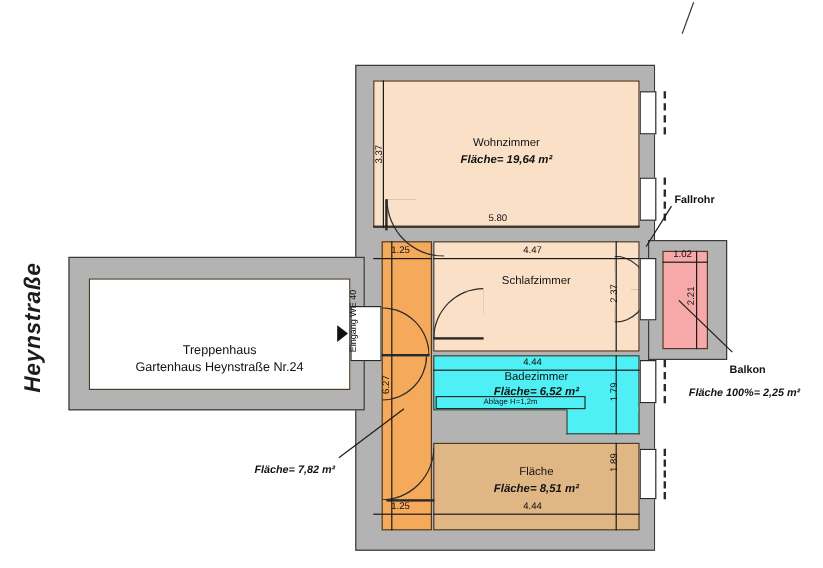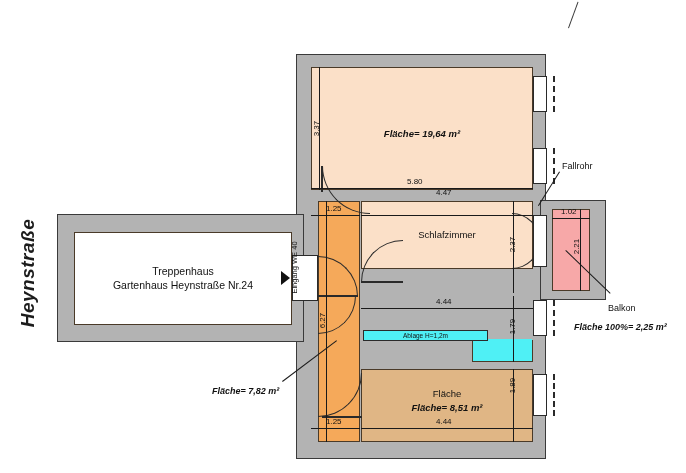--- a/index.html
+++ b/index.html
@@ -37,33 +37,33 @@
   .dim{position:absolute;font-size:8px;color:#111;white-space:nowrap;
        font-family:"Liberation Sans","DejaVu Sans",sans-serif;}
   .dim.vert{transform:rotate(-90deg);transform-origin:center center;}
 
   
   .dline-h{position:absolute;height:0;border-top:1px solid #1a1a1a;}
   .dline-v{position:absolute;width:0;border-left:1px solid #1a1a1a;}
 
   
   .leader{position:absolute;height:0;border-top:1px solid #1a1a1a;transform-origin:0 0;}
-  .callout{position:absolute;font-size:9px;white-space:nowrap;color:#111;}
+  .callout{position:absolute;font-size:9px;white-space:nowrap;color:#111;font-weight:bold;}
   .callout.bold-i{font-style:italic;font-weight:bold;}
 
   
   .win-frame{position:absolute;background:#ffffff;border:1px solid #2a2a2a;box-sizing:border-box;}
   .win-dash{position:absolute;border-left:2px dashed #2a2a2a;}
 
   
   .arc{position:absolute;border:1px solid #2a2a2a;background:transparent;box-sizing:border-box;}
   .doorleaf{position:absolute;background:#2a2a2a;}
 
   
-  #treppe-text{position:absolute;text-align:center;font-size:10.5px;line-height:14px;color:#111;}
+  #treppe-text{position:absolute;text-align:center;font-size:10.5px;line-height:14px;color:#111;margin-top:21px;}
   #eingang-label{position:absolute;font-size:7.5px;color:#111;white-space:nowrap;
      transform:rotate(-90deg);transform-origin:center center;}
   .arrow-right{position:absolute;width:0;height:0;
      border-top:7px solid transparent;border-bottom:7px solid transparent;
      border-left:9px solid #111;}
 
   .ablage{position:absolute;background:#4ff0f5;border:1px solid #2a2a2a;box-sizing:border-box;}
   .ablage span{position:absolute;left:0;right:0;top:1px;text-align:center;font-size:6.5px;color:#111;}
 
   .diag{position:absolute;height:0;border-top:1.5px solid #3a3a3a;transform-origin:0 0;}
@@ -80,27 +80,32 @@
   <div class="wallplain" style="left:296px;top:54px;width:250px;height:405px;border:1px solid #3a3a3a;"></div>
 
   <div class="wallplain" style="left:57px;top:214px;width:247px;height:128px;border:1px solid #3a3a3a;"></div>
 
   <div class="wallplain" style="left:540px;top:200px;width:66px;height:100px;border:1px solid #3a3a3a;"></div>
 
   <div class="abs" style="left:546px;top:54px;width:12px;height:146px;background:#ffffff;"></div>
   <div class="abs" style="left:546px;top:300px;width:12px;height:159px;background:#ffffff;"></div>
 
   <div class="room c-wohn" style="left:311px;top:67px;width:222px;height:123px;">
+    <div class="rname" style="top:46px;">Wohnzimmer</div>
     <div class="rarea" style="top:60px;">Fläche= 19,64 m²</div>
   </div>
 
-  <div class="room c-schlaf" style="left:361px;top:201px;width:172px;height:68px;">
+  <div class="room c-schlaf" style="left:361px;top:201px;width:172px;height:92px;">
     <div class="rname" style="top:27px;">Schlafzimmer</div>
   </div>
 
+  <div class="room c-bad" style="left:361px;top:296px;width:172px;height:46px;">
+    <div class="rname" style="top:12px;">Badezimmer</div>
+    <div class="rarea" style="top:24px;">Fläche= 6,52 m²</div>
+  </div>
   <div class="room c-bad" style="left:472px;top:340px;width:61px;height:22px;border-top:none;"></div>
   <div class="abs" style="left:473px;top:339px;width:59px;height:3px;background:#4ff0f5;"></div>
 
   <div class="ablage" style="left:363px;top:330px;width:125px;height:11px;">
     <span>Ablage H=1,2m</span>
   </div>
 
   <div class="room c-kueche" style="left:361px;top:369px;width:172px;height:73px;">
     <div class="rname" style="top:18px;">Fläche</div>
     <div class="rarea" style="top:32px;">Fläche= 8,51 m²</div>
@@ -151,21 +156,21 @@
   <div class="win-frame" style="left:533px;top:374px;width:14px;height:42px;"></div>
   <div class="win-dash" style="left:553px;top:374px;height:42px;"></div>
 
   <div class="dline-h" style="left:311px;top:188px;width:222px;"></div>
   <div class="dim" style="left:407px;top:177px;">5.80</div>
 
   <div class="dline-v" style="left:319px;top:67px;height:123px;"></div>
   <div class="dim vert" style="left:296px;top:124px;width:40px;text-align:center;">3.37</div>
 
   <div class="dline-h" style="left:361px;top:215px;width:172px;"></div>
-  <div class="dim" style="left:436px;top:188px;">4.47</div>
+  <div class="dim" style="left:436px;top:204px;">4.47</div>
 
   <div class="dline-v" style="left:513px;top:201px;height:92px;"></div>
   <div class="dim vert" style="left:492px;top:240px;width:40px;text-align:center;">2.37</div>
 
   <div class="dline-h" style="left:361px;top:308px;width:172px;"></div>
   <div class="dim" style="left:436px;top:297px;">4.44</div>
 
   <div class="dline-v" style="left:513px;top:296px;height:66px;"></div>
   <div class="dim vert" style="left:492px;top:322px;width:40px;text-align:center;">1.79</div>
 

